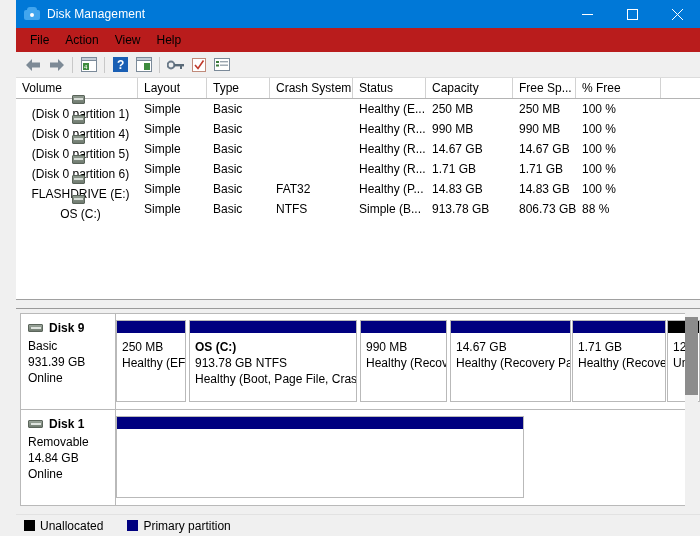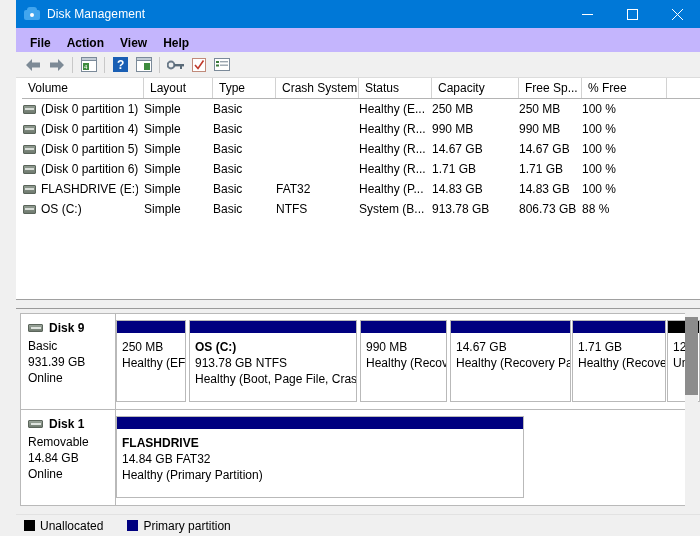--- a/index.html
+++ b/index.html
@@ -61,26 +61,25 @@
     width: 45px; height: 28px;
     display: flex; align-items: center; justify-content: center;
     color: #ffffff;
     flex: none;
   }
   .winbtn svg { display: block; }
 
   
   .menubar {
     height: 24px;
-    background: #c4b5fd;
-    display: flex;
-    align-items: flex-end;
+    background: #b91c1c;
+    display: flex;
+    align-items: center;
     padding-left: 6px;
     flex: none;
-    font-weight: bold;
   }
   .menu-item {
     font-size: 12px;
     color: #000000;
     padding: 2px 8px;
   }
 
   
   .toolbar {
     height: 26px;
@@ -110,21 +109,20 @@
     border-bottom: 1px solid #a0a0a0;
     flex: none;
     position: relative;
     overflow: hidden;
   }
   .vol-header {
     display: flex;
     height: 21px;
     background: #ffffff;
     border-bottom: 1px solid #b4b4b4;
-    margin-left: 6px;
   }
   .vol-header .hcell {
     font-size: 12px;
     color: #000000;
     padding-left: 6px;
     line-height: 20px;
     border-right: 1px solid #d2d2d2;
     overflow: hidden;
     white-space: nowrap;
     flex: none;
@@ -141,20 +139,21 @@
     padding-left: 6px;
     white-space: nowrap;
     overflow: hidden;
     flex: none;
     line-height: 20px;
   }
   .vol-row .cell.first {
     display: flex;
     align-items: center;
     padding-left: 7px;
+    flex-direction: column;
   }
   .drive-glyph {
     width: 13px; height: 9px;
     background: linear-gradient(#8f9a8f, #6f7a6f);
     border: 1px solid #5a645a;
     border-radius: 1px;
     margin-right: 5px;
     flex: none;
     position: relative;
   }
@@ -469,21 +468,21 @@
       </div>
 
       <div class="vol-row">
         <div class="cell first" style="width:122px">
           <span class="drive-glyph"></span>
           <span>OS (C:)</span>
         </div>
         <div class="cell" style="width:69px">Simple</div>
         <div class="cell" style="width:63px">Basic</div>
         <div class="cell" style="width:83px">NTFS</div>
-        <div class="cell" style="width:73px">System (B...</div>
+        <div class="cell" style="width:73px">Simple (B...</div>
         <div class="cell" style="width:87px">913.78 GB</div>
         <div class="cell" style="width:63px">806.73 GB</div>
         <div class="cell" style="width:85px">88 %</div>
       </div>
 
     </div>
   </div>
 
   <div class="splitter"></div>
 
@@ -557,25 +556,20 @@
           <span class="disk-glyph"></span>
           <span class="dname">Disk 1</span>
         </div>
         <div class="dline">Removable</div>
         <div class="dline">14.84 GB</div>
         <div class="dline">Online</div>
       </div>
       <div class="parts">
         <div class="part" style="left:0px;width:408px;height:82px;">
           <div class="bar"></div>
-          <div class="ptext">
-            <div class="pline bold">FLASHDRIVE</div>
-            <div class="pline">14.84 GB FAT32</div>
-            <div class="pline">Healthy (Primary Partition)</div>
-          </div>
         </div>
       </div>
     </div>
 
     <div class="vscroll">
       <div class="thumb"></div>
     </div>
   </div>
 
   <div class="legend">

